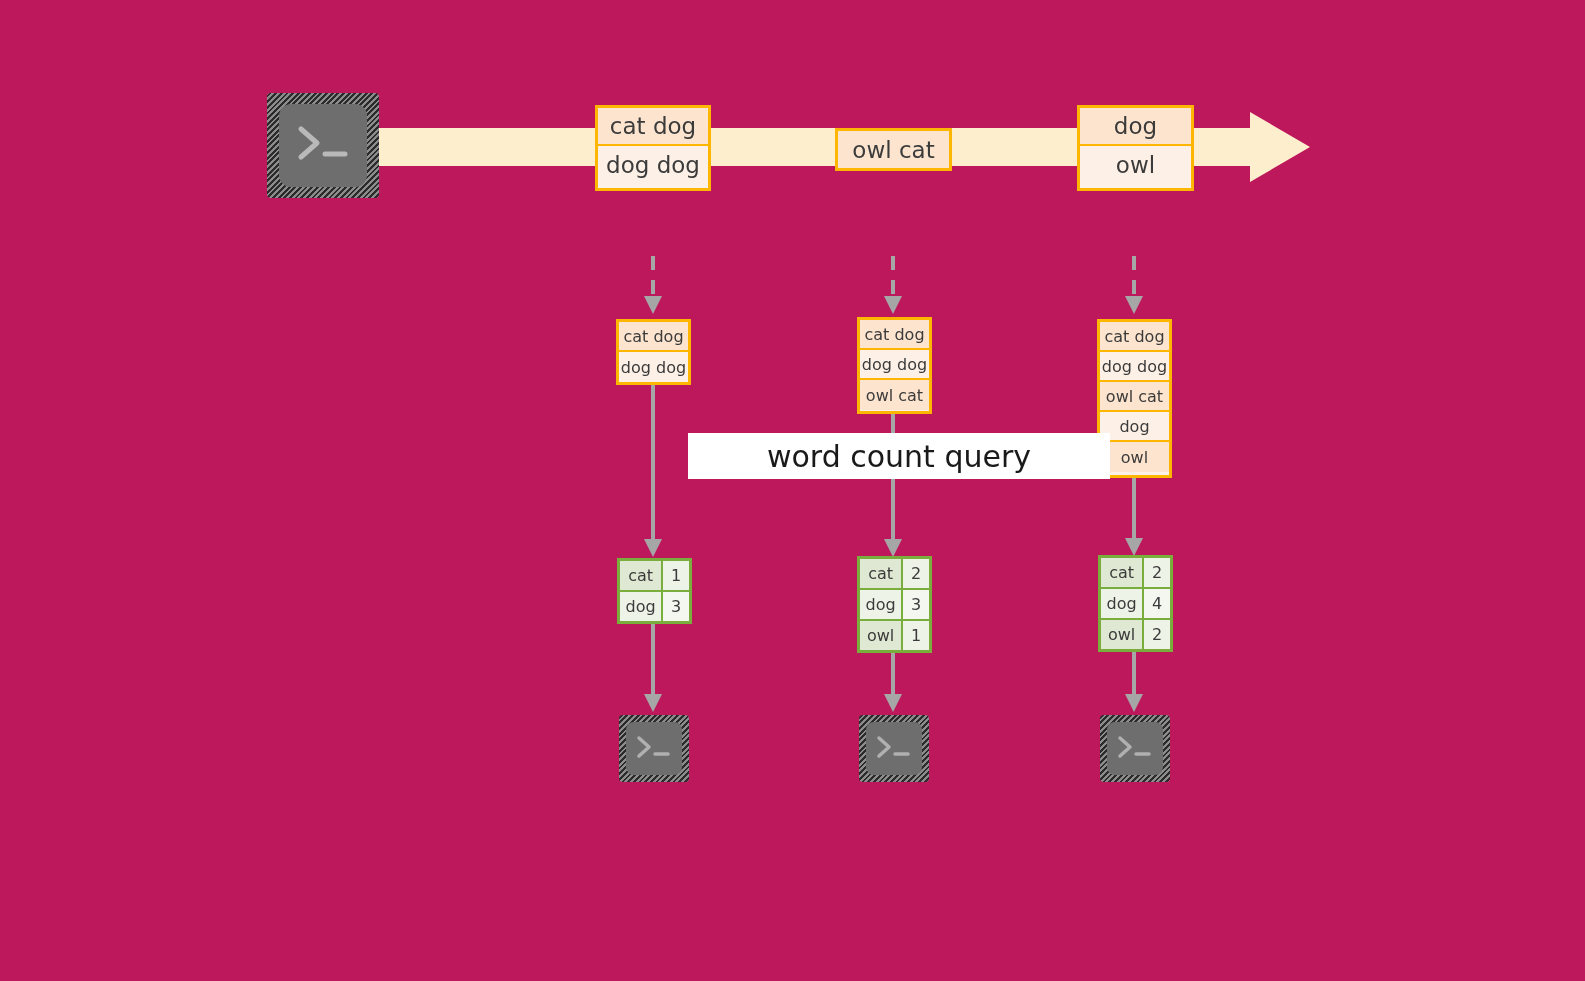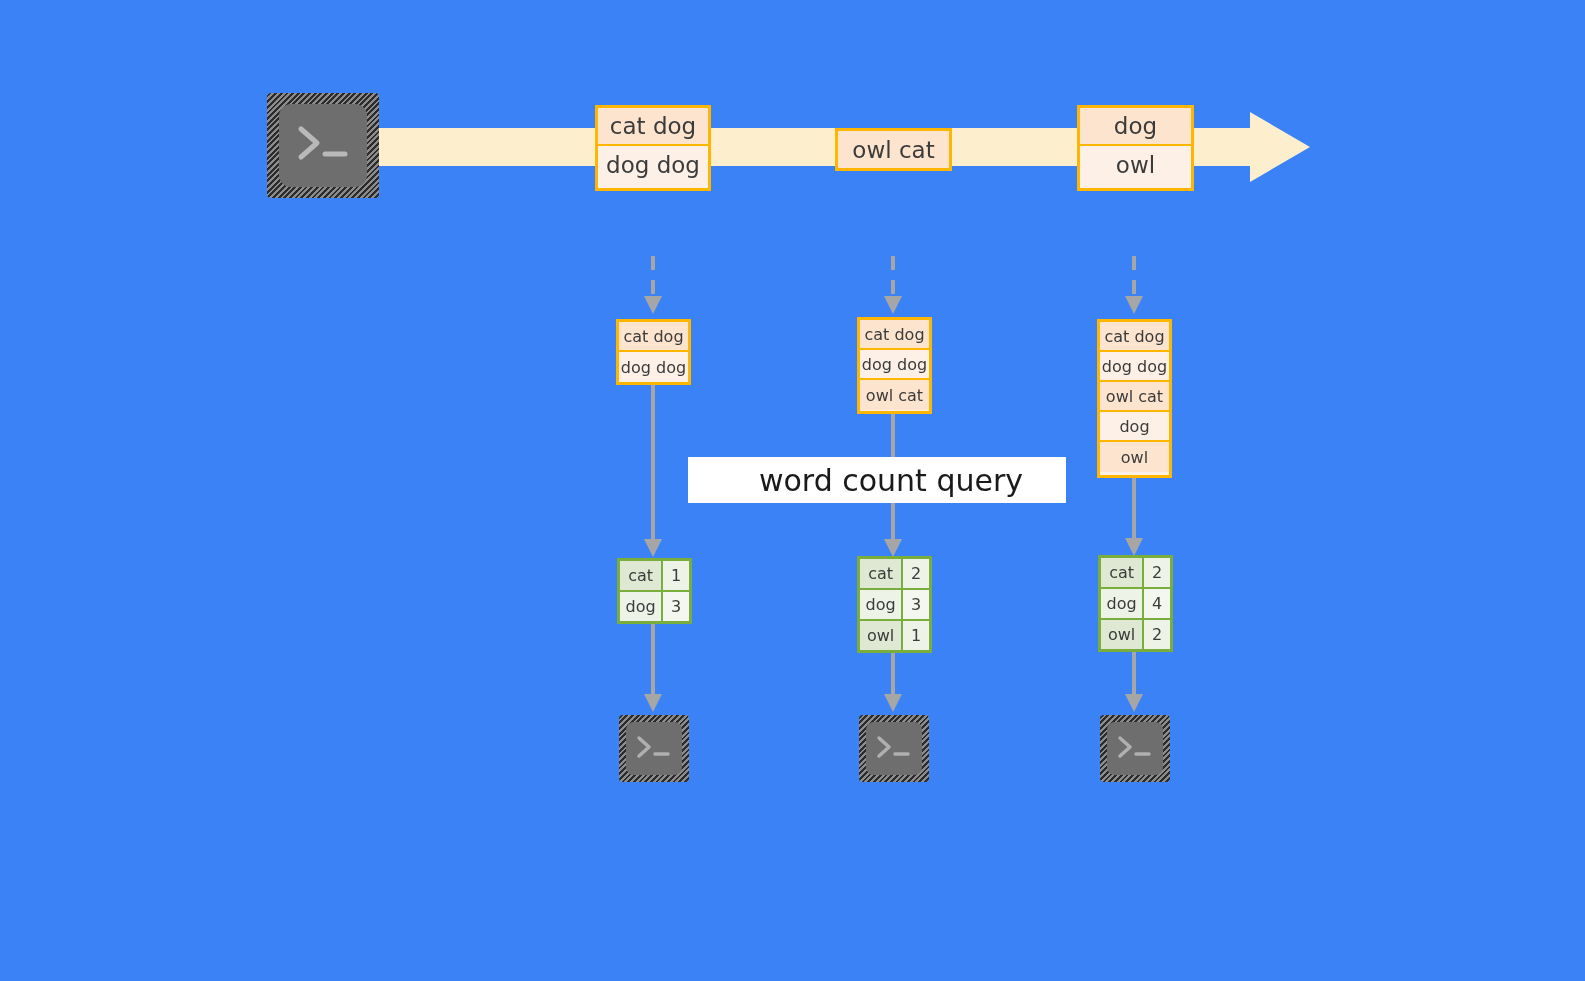--- a/index.html
+++ b/index.html
@@ -4,21 +4,21 @@
 <style>
   html, body {
     margin: 0;
     padding: 0;
     background: #000000;
   }
   #stage {
     position: relative;
     width: 1585px;
     height: 981px;
-    background: #3b82f6;
+    background: #be185d;
     overflow: hidden;
     font-family: "DejaVu Sans", sans-serif;
   }
 
   
   .term {
     position: absolute;
     box-sizing: border-box;
   }
   .term .hatch {
@@ -291,17 +291,17 @@
 
   <div class="term" style="left:1100px; top:715px; width:70px; height:67px;">
     <div class="hatch"></div>
     <div class="face" style="left:7px; top:7px; right:7px; bottom:7px; border-radius:8px;"></div>
     <svg style="left:14px; top:18px; width:42px; height:30px;" viewBox="0 0 42 30">
       <path d="M6,5 L16,14 L6,23" fill="none" stroke="#b0b0b0" stroke-width="3.5" stroke-linecap="round" stroke-linejoin="round"></path>
       <line x1="22" y1="21" x2="35" y2="21" stroke="#b0b0b0" stroke-width="3.5" stroke-linecap="round"></line>
     </svg>
   </div>
 
-  <div class="qlabel" style="left:688px; top:457px; width:350px; height:46px;padding-left:28px;">
+  <div class="qlabel" style="left:688px; top:433px; width:422px; height:46px;">
     <span>word count query</span>
   </div>
 
 </div>
 
 </body></html>

